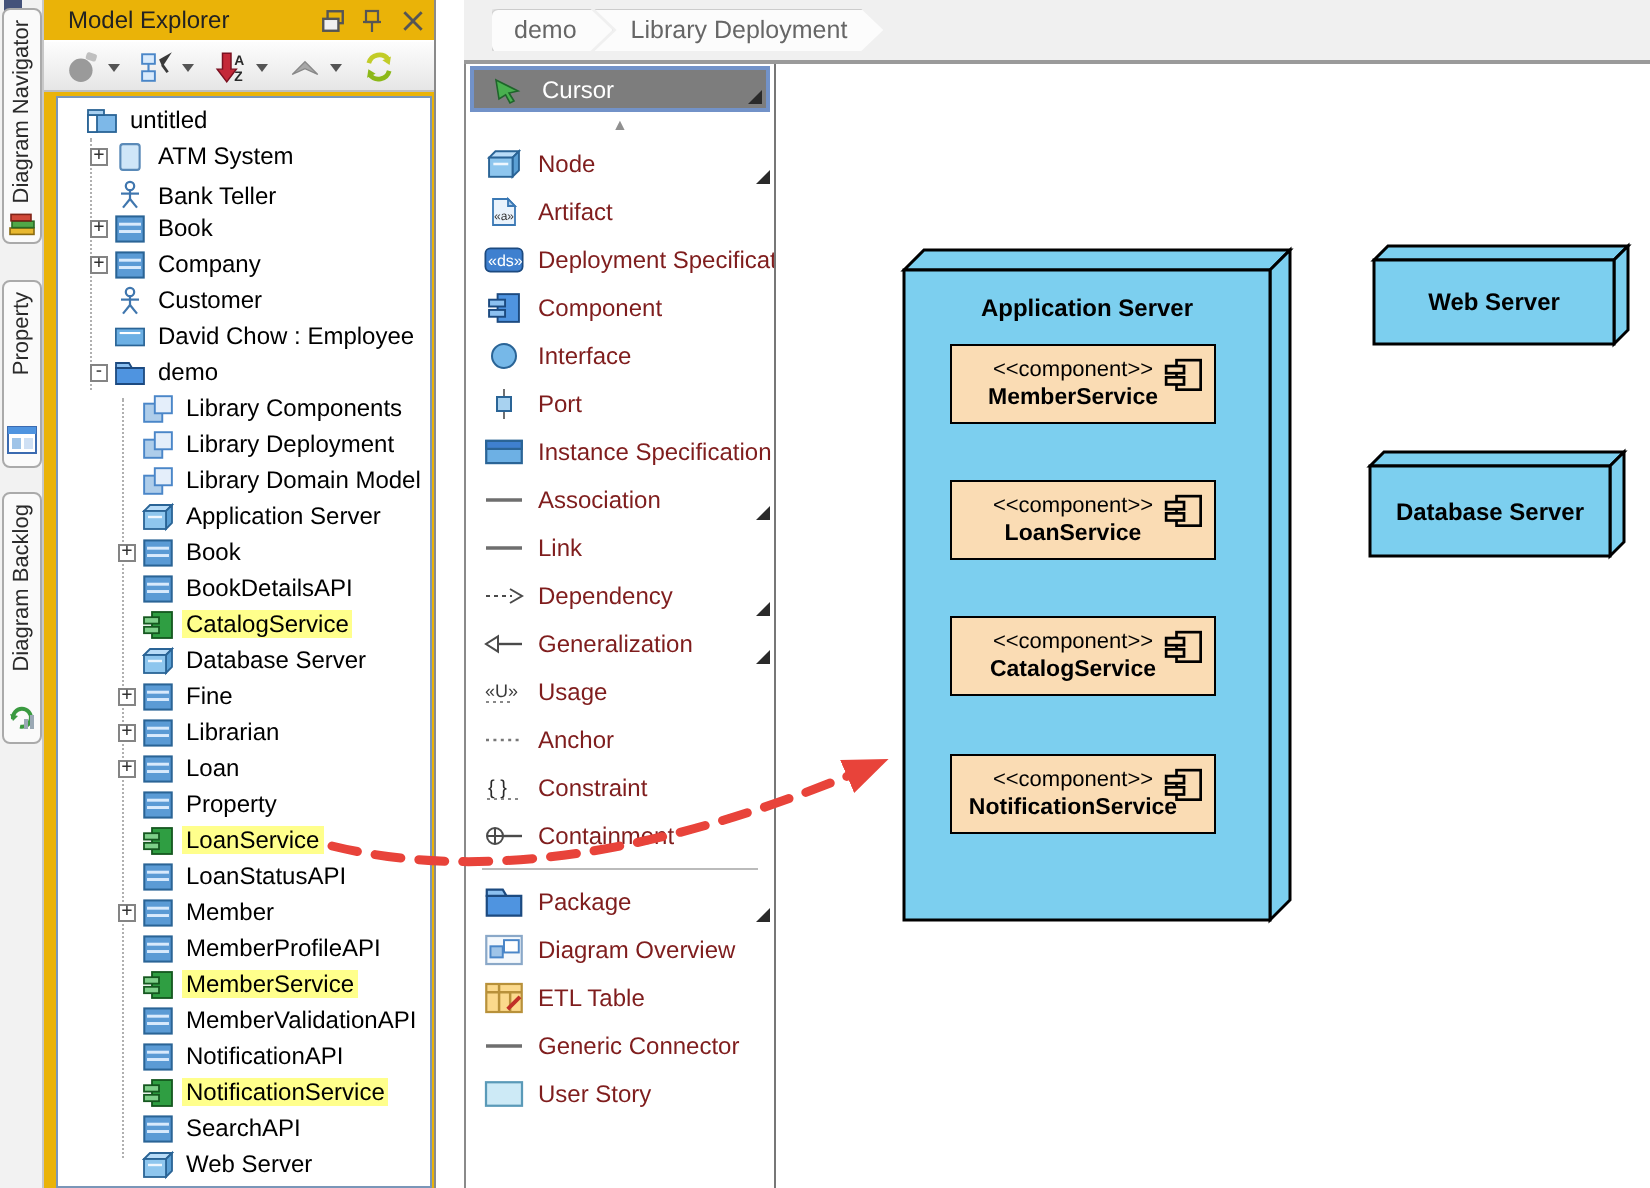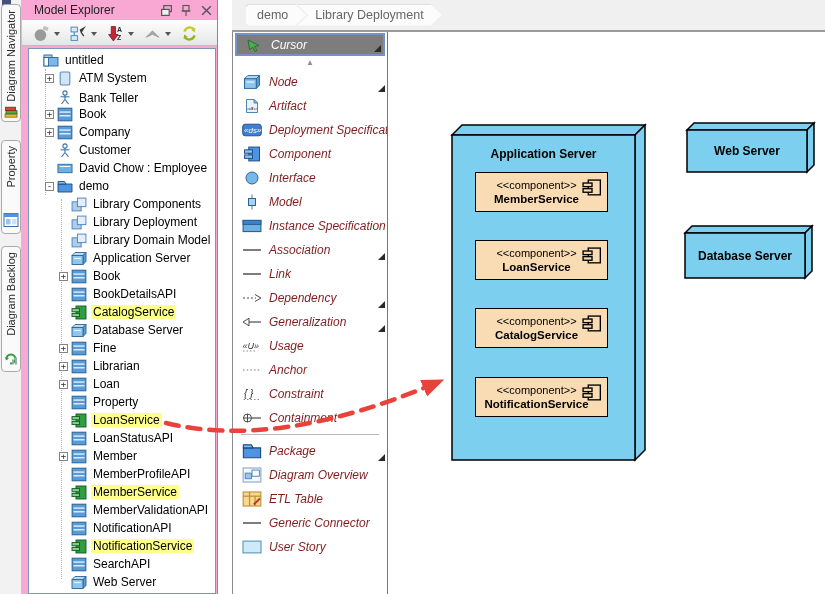--- a/index.html
+++ b/index.html
@@ -11,21 +11,21 @@
   
   .tabstrip{position:absolute;left:0;top:0;width:22px;height:594px;background:#f2f2f2;border-right:1px solid #c8c8c8;}
   .frag{position:absolute;left:2px;top:0;width:9px;height:6px;background:#44527a;}
   .tab{position:absolute;left:1px;width:20px;border:1px solid #aaa;border-radius:4px;background:#fafafa;
        display:flex;flex-direction:column;align-items:center;justify-content:space-between;padding:5px 0;cursor:pointer;}
   .tab .vtext{writing-mode:vertical-rl;transform:rotate(180deg);font-size:11px;color:#2a2a2a;white-space:nowrap;}
   .tab .ic{width:16px;height:16px;margin:2px 0 0 0;}
   #tab0{top:4px;height:118px;} #tab1{top:140px;height:94px;} #tab2{top:246px;height:126px;}
 
   
-  .explorer{position:absolute;left:22px;top:0;width:196px;height:594px;background:#f9a8d4;border-right:1px solid #8a8a8a;}
+  .explorer{position:absolute;left:22px;top:0;width:196px;height:594px;background:#eab308;border-right:1px solid #8a8a8a;}
   .ex-title{height:20px;display:flex;align-items:center;padding:0 4px 0 12px;}
   .ex-title .t{font-size:12px;color:#222;}
   .winbtns{margin-left:auto;display:flex;gap:7px;align-items:center;}
   .winbtns span{width:13px;height:13px;display:inline-flex;cursor:pointer;}
   .ex-toolbar{height:26px;display:flex;align-items:center;padding-left:8px;
       background:linear-gradient(#fdfdfd,#e6e6e6);border-top:1px solid #fff;border-bottom:1px solid #bdbdbd;}
   .tb{width:22px;height:22px;border:none;background:transparent;padding:1px;display:inline-flex;align-items:center;justify-content:center;cursor:pointer;}
   .tb .ic{width:17px;height:17px;}
   .dd{width:0;height:0;border:3px solid transparent;border-top:4px solid #555;margin:4px 7px 0 2px;cursor:pointer;}
   .ex-tree{position:absolute;left:6px;right:1px;top:48px;bottom:0;background:#fff;border:1px solid #7a96b8;
@@ -47,21 +47,21 @@
   .crumb{height:21px;line-height:21px;background:#fcfcfc;color:#666;font-size:12.5px;
       filter:drop-shadow(0 0 1px #999);cursor:pointer;}
   .crumb.first{clip-path:polygon(0 0,calc(100% - 11px) 0,100% 50%,calc(100% - 11px) 100%,0 100%);
       padding:0 18px 0 11px;border-radius:3px 0 0 3px;}
   .crumb.notch{clip-path:polygon(0 0,calc(100% - 11px) 0,100% 50%,calc(100% - 11px) 100%,0 100%,11px 50%);
       padding:0 18px 0 18px;margin-left:-9px;}
 
   
   .palette{position:absolute;left:232px;top:32px;width:156px;height:562px;background:#fff;
       border-left:1px solid #8a8a8a;border-right:1px solid #777;overflow:hidden;}
-  .pitem{position:relative;height:24px;display:flex;align-items:center;padding-left:9px;cursor:pointer;font-style:italic;}
+  .pitem{position:relative;height:24px;display:flex;align-items:center;padding-left:9px;cursor:pointer;}
   .pitem .ic{width:20px;height:16px;margin-right:7px;flex:0 0 20px;justify-content:flex-start;}
   .plabel{font-size:12px;color:#7f1d1d;white-space:nowrap;}
   .pitem.sel{height:23px;margin:1px 2px 0 2px;background:var(--selbg);border:2px solid #7292c8;padding-left:7px;}
   .pitem.sel .plabel{color:#fff;}
   .fly::after{content:"";position:absolute;right:2px;bottom:2px;width:0;height:0;
       border-left:7px solid transparent;border-bottom:7px solid #2a2a2a;}
   .pscroll{height:14px;text-align:center;color:#909090;font-size:8px;line-height:14px;cursor:pointer;}
   .psep{border-top:1px solid #bbb;margin:4px 8px;}
 
   
@@ -600,21 +600,21 @@
         </span>
         <span class="plabel">Interface</span>
       </div>
       <div class="pitem">
         <span class="ic">
           <svg viewBox="0 0 16 16">
             <line x1="8" y1="0.5" x2="8" y2="15.5" stroke="#707070"></line>
             <rect x="4.5" y="4.5" width="7" height="7" fill="#a8d2f0" stroke="#2a6496"></rect>
           </svg>
         </span>
-        <span class="plabel">Model</span>
+        <span class="plabel">Port</span>
       </div>
       <div class="pitem">
         <span class="ic">
           <svg viewBox="0 0 18 12">
             <rect x="1" y="1" width="16" height="10" fill="#6db0e4" stroke="#2a6496"></rect>
             <rect x="1" y="1" width="16" height="3.6" fill="#3f80cf" stroke="#2a6496"></rect>
           </svg>
         </span>
         <span class="plabel">Instance Specification</span>
       </div>

